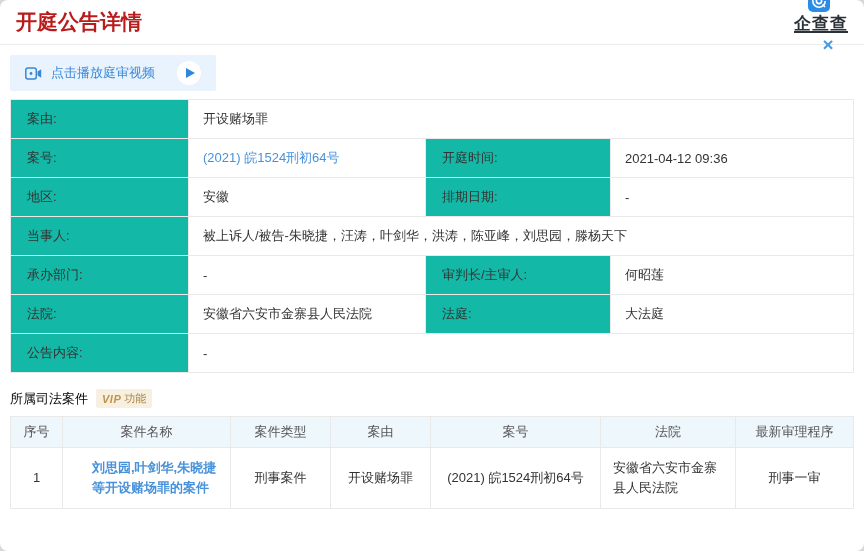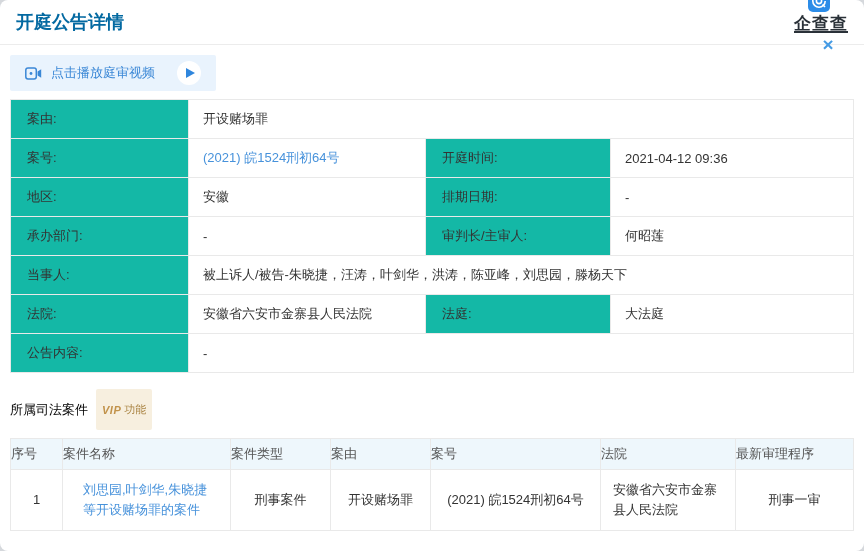--- a/index.html
+++ b/index.html
@@ -1,21 +1,21 @@
 <!DOCTYPE html>
 <html><head>
 <meta charset="utf-8">
 <style>
   * { margin:0; padding:0; box-sizing:border-box; }
   html,body { width:864px; height:551px; background:#d5d8dc; font-family:"Liberation Sans","DejaVu Sans",sans-serif; }
   .card { position:absolute; inset:0; background:#fff; border-radius:8px; overflow:hidden; }
 
   
   .hdr { height:45px; display:flex; align-items:center; justify-content:space-between; padding:0 16px; border-bottom:1px solid #ececec; }
-  .hdr-title { font-size:18px; font-weight:bold; color:#0369a1; }
+  .hdr-title { font-size:21px; font-weight:bold; color:#b91c1c; }
   .hdr-right { display:flex; align-items:center;flex-direction:column; }
   .logo-box { width:22px; height:22px; border-radius:5px; background:#2b8ce8; display:flex; align-items:center; justify-content:center; margin-right:5px; }
   .brand { font-size:17px; font-weight:bold; color:#2a3138; letter-spacing:1px; text-decoration:underline; text-underline-offset:2px; text-decoration-thickness:1.5px; }
   .close-x { margin-left:14px; color:#459be4; font-size:19px; font-weight:bold; cursor:pointer; line-height:1; }
 
   .main { padding:10px; }
 
   
   .banner { display:inline-flex; align-items:center; height:36px; background:#e9f3fd; border-radius:2px; padding:0 15px; cursor:pointer; }
   .banner-label { color:#3a87d6; font-size:13px; margin-left:9px; }
@@ -26,28 +26,28 @@
   table { width:100%; border-collapse:collapse; table-layout:fixed; }
   .detail { margin-top:8px; }
   .detail td { border:1px solid #e9e9e9; height:39px; font-size:13px; color:#333; vertical-align:middle; }
   .detail td.lbl { background:#14b8a6; padding-left:16px; }
   .detail td.val { padding-left:14px; background:#fff; }
   a.lnk { color:#4792db; text-decoration:none; cursor:pointer; }
 
   
   .sec { margin:16px 0 8px; display:flex; align-items:center; }
   .sec-title { color:#000000; font-size:13px; }
-  .vip-badge { margin-left:8px; display:inline-flex; align-items:center; background:#f7efdf; border-radius:2px; padding:13px 6px; cursor:pointer; }
+  .vip-badge { margin-left:8px; display:inline-flex; align-items:center; background:#f7efdf; border-radius:2px; padding:2px 6px; cursor:pointer; }
   .vip-word { color:#c1924a; font-size:11px; font-weight:bold; font-style:italic; letter-spacing:.5px; }
   .vip-txt { color:#ab8646; font-size:11px; margin-left:3px; }
 
   
-  .cases th { background:#eef7fc; border:1px solid #e9e9e9; height:31px; font-size:13px; font-weight:normal; color:#555; text-align:left; }
+  .cases th { background:#eef7fc; border:1px solid #e9e9e9; height:31px; font-size:13px; font-weight:normal; color:#555; text-align:center; }
   .cases td { border:1px solid #e9e9e9; font-size:13px; color:#333; text-align:center; padding:10px 8px; line-height:1.55; vertical-align:middle; }
-  .cases td.name { text-align:left; padding-left:20px; padding-right:12px; }
+  .cases td.name { text-align:left; padding-left:29px; padding-right:12px;font-weight:bold; }
   .cases td.court { text-align:left; padding-left:12px; padding-right:12px; }
 </style>
 </head>
 <body>
 
 <div class="card">
 
   <div class="hdr">
     <div class="hdr-title">开庭公告详情</div>
     <div class="hdr-right">
@@ -97,28 +97,28 @@
         <td class="lbl">开庭时间:</td>
         <td class="val">2021-04-12 09:36</td>
       </tr>
       <tr>
         <td class="lbl">地区:</td>
         <td class="val">安徽</td>
         <td class="lbl">排期日期:</td>
         <td class="val">-</td>
       </tr>
       <tr>
+        <td class="lbl">当事人:</td>
+        <td class="val" colspan="3">被上诉人/被告-朱晓捷，汪涛，叶剑华，洪涛，陈亚峰，刘思园，滕杨天下</td>
+      </tr>
+      <tr>
         <td class="lbl">承办部门:</td>
         <td class="val">-</td>
         <td class="lbl">审判长/主审人:</td>
         <td class="val">何昭莲</td>
-      </tr>
-      <tr>
-        <td class="lbl">当事人:</td>
-        <td class="val" colspan="3">被上诉人/被告-朱晓捷，汪涛，叶剑华，洪涛，陈亚峰，刘思园，滕杨天下</td>
       </tr>
       <tr>
         <td class="lbl">法院:</td>
         <td class="val">安徽省六安市金寨县人民法院</td>
         <td class="lbl">法庭:</td>
         <td class="val">大法庭</td>
       </tr>
       <tr>
         <td class="lbl">公告内容:</td>
         <td class="val" colspan="3">-</td>

